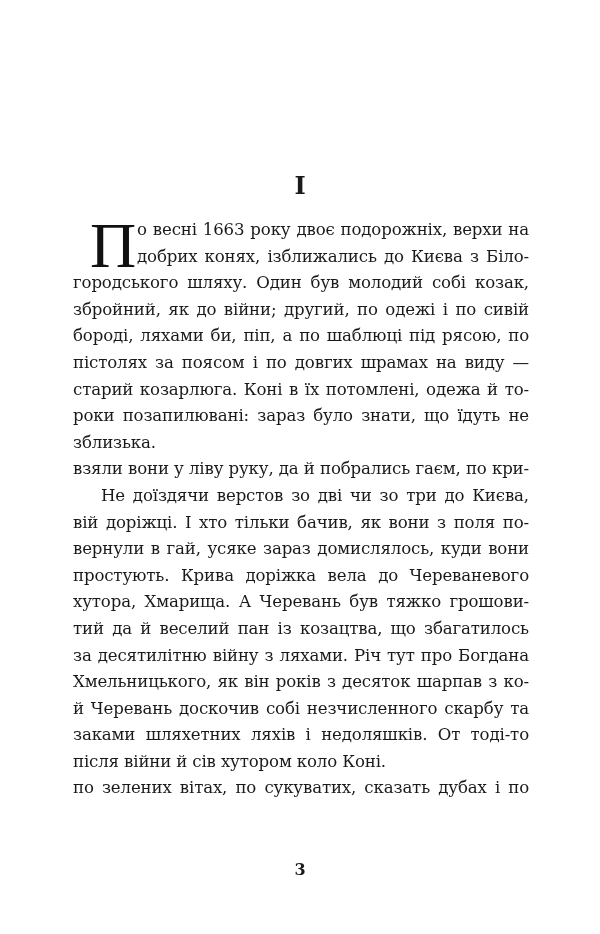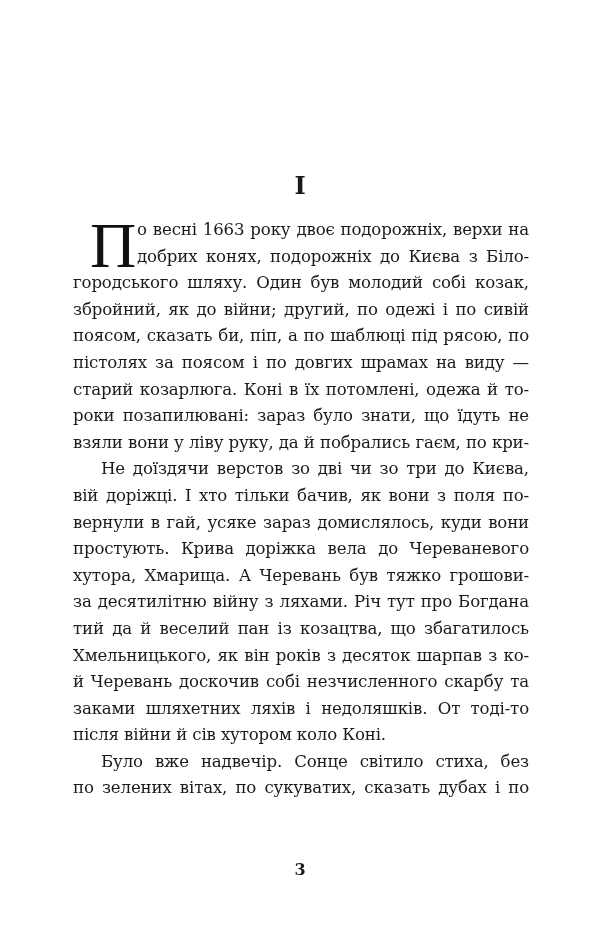--- a/index.html
+++ b/index.html
@@ -84,46 +84,46 @@
 
 <div class="page">
 
   <h1 class="chapter-heading">I</h1>
 
   <div class="body-text">
 
     <div style="position:relative;">
       <span class="drop-cap">П</span>
       <span class="line after-cap">о весні 1663 року двоє подорожніх, верхи на</span>
-      <span class="line after-cap">добрих конях, подорожніх до Києва з Біло-</span>
+      <span class="line after-cap">добрих конях, ізближались до Києва з Біло-</span>
       <span class="line">городського шляху. Один був молодий собі козак,</span>
       <span class="line">збройний, як до війни; другий, по одежі і по сивій</span>
-      <span class="line">поясом, сказать би, піп, а по шаблюці під рясою, по</span>
+      <span class="line">бороді, ляхами би, піп, а по шаблюці під рясою, по</span>
       <span class="line">пістолях за поясом і по довгих шрамах на виду —</span>
       <span class="line">старий козарлюга. Коні в їх потомлені, одежа й то-</span>
       <span class="line">роки позапилювані: зараз було знати, що їдуть не</span>
+      <span class="line last">зблизька.</span>
     </div>
 
     <div>
       <span class="line">взяли вони у ліву руку, да й побрались гаєм, по кри-</span>
       <span class="line indent">Не доїздячи верстов зо дві чи зо три до Києва,</span>
       <span class="line">вій доріжці. І хто тільки бачив, як вони з поля по-</span>
       <span class="line">вернули в гай, усяке зараз домислялось, куди вони</span>
       <span class="line">простують. Крива доріжка вела до Череваневого</span>
       <span class="line">хутора, Хмарища. А Черевань був тяжко грошови-</span>
+      <span class="line">тий да й веселий пан із козацтва, що збагатилось</span>
       <span class="line">за десятилітню війну з ляхами. Річ тут про Богдана</span>
-      <span class="line">тий да й веселий пан із козацтва, що збагатилось</span>
       <span class="line">Хмельницького, як він років з десяток шарпав з ко-</span>
       <span class="line">й Черевань доскочив собі незчисленного скарбу та</span>
       <span class="line">заками шляхетних ляхів і недоляшків. От тоді-то</span>
       <span class="line last">після війни й сів хутором коло Коні.</span>
     </div>
 
     <div>
-      <span class="line indent">Було вже надвечір. Сонце світило стиха, без</span>
       <span class="line">по зелених вітах, по сукуватих, сказать дубах і по</span>
     </div>
 
   </div>
 
   <div class="page-number">3</div>
 
 </div>
 
 </body></html>

